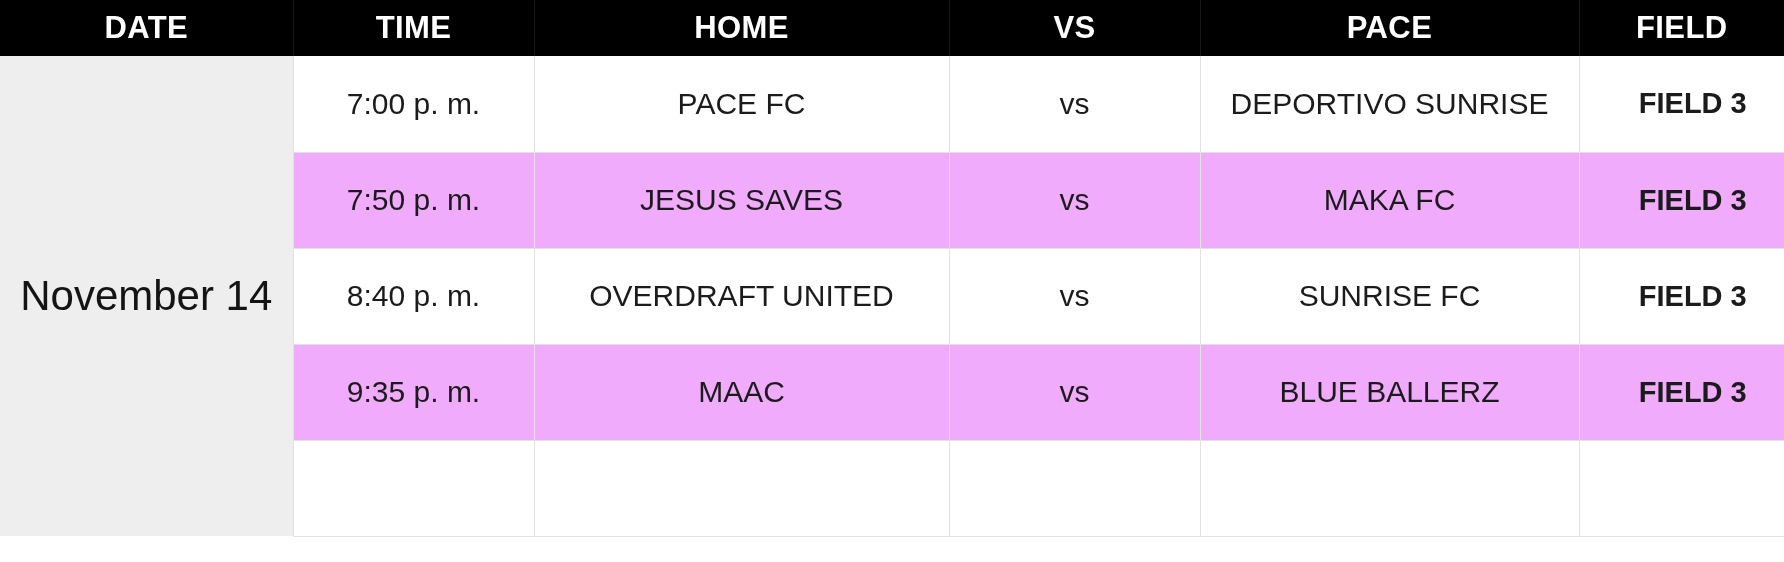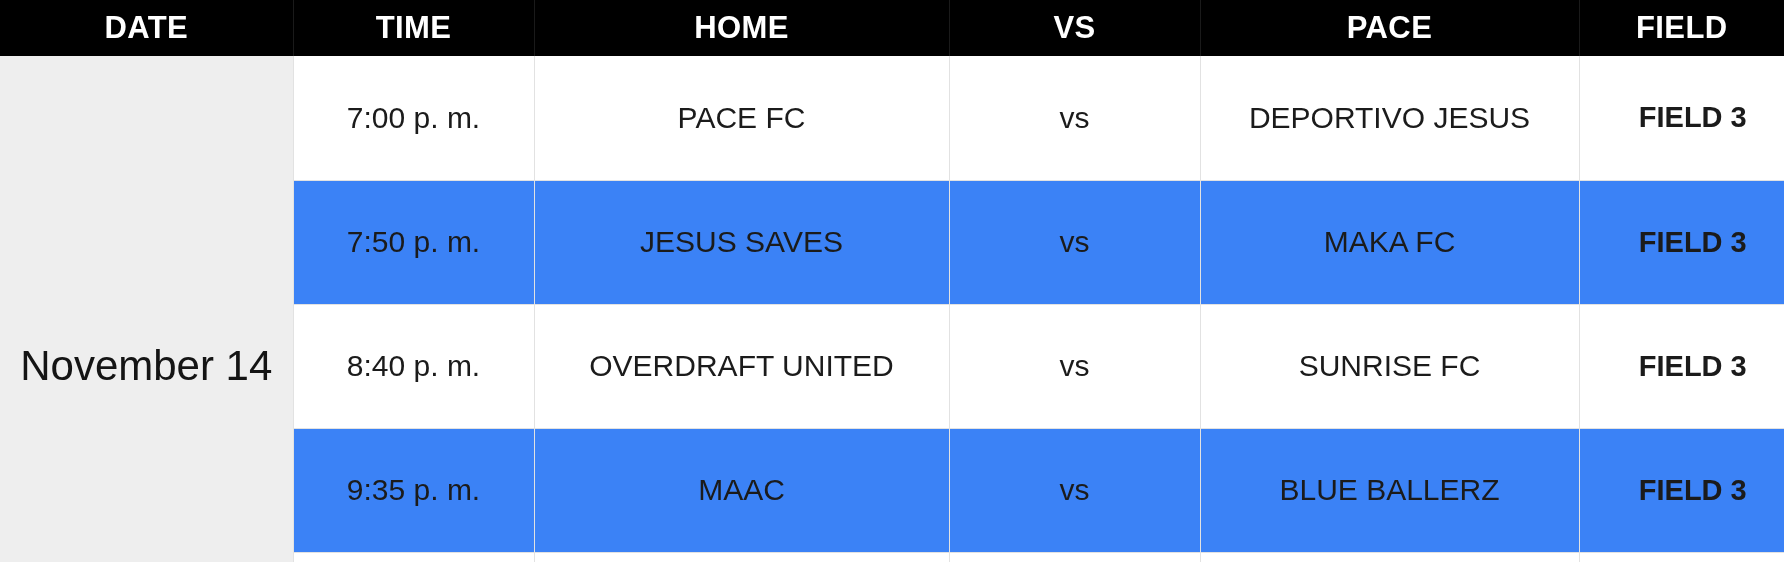--- a/index.html
+++ b/index.html
@@ -66,35 +66,35 @@
     letter-spacing: 0.4px;
     text-align: center;
     vertical-align: middle;
     border-right: 1px solid #1a1a1a;
     padding: 0;
     box-sizing: border-box;
   }
   thead th.last { border-right: none; }
 
   tbody td {
-    height: 124px;
+    height: 96px;
     font-size: 30px;
     color: #1b1b1b;
     text-align: center;
     vertical-align: middle;
     border-right: 1px solid #e2e2e2;
     border-bottom: 1px solid #e2e2e2;
     padding: 0;
     box-sizing: border-box;
     white-space: nowrap;
   }
   tbody td.last { border-right: none; }
 
   tbody tr.odd td  { background: #ffffff; }
-  tbody tr.even td { background: #3b82f6; }
+  tbody tr.even td { background: #f0abfc; }
 
   td.date-cell {
     background: #eeeeee !important;
     font-size: 42px;
     color: #141414;
     font-weight: normal;
     border-right: 1px solid #e2e2e2;
     border-bottom: none;
     vertical-align: middle;
   }
@@ -130,21 +130,21 @@
         <th class="last">FIELD</th>
       </tr>
     </thead>
     <tbody>
 
       <tr class="odd">
         <td class="date-cell" rowspan="5">November 14</td>
         <td>7:00 p. m.</td>
         <td>PACE FC</td>
         <td>vs</td>
-        <td>DEPORTIVO JESUS</td>
+        <td>DEPORTIVO SUNRISE</td>
         <td class="field-cell last">FIELD 3</td>
       </tr>
 
       <tr class="even">
         <td>7:50 p. m.</td>
         <td>JESUS SAVES</td>
         <td>vs</td>
         <td>MAKA FC</td>
         <td class="field-cell last">FIELD 3</td>
       </tr>

